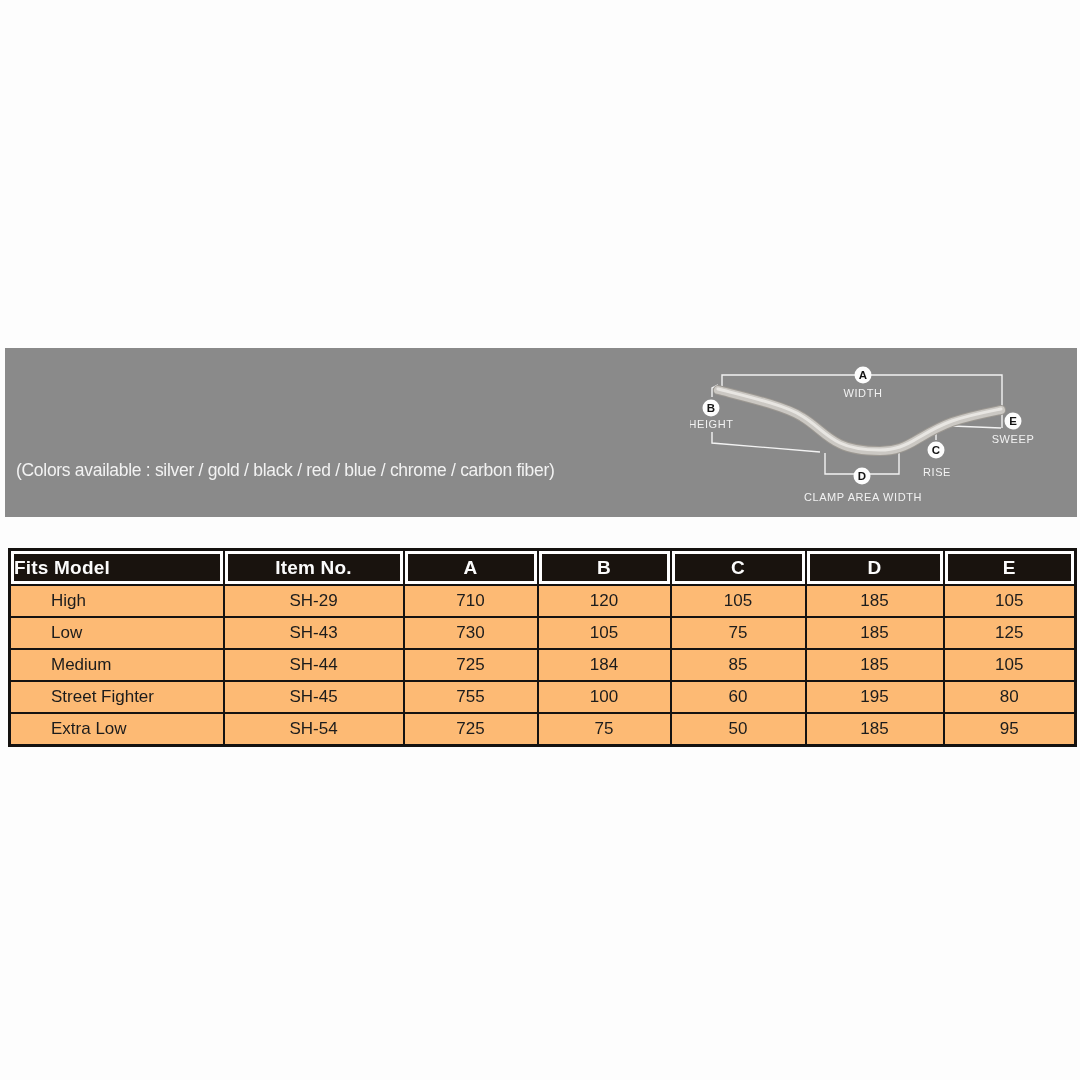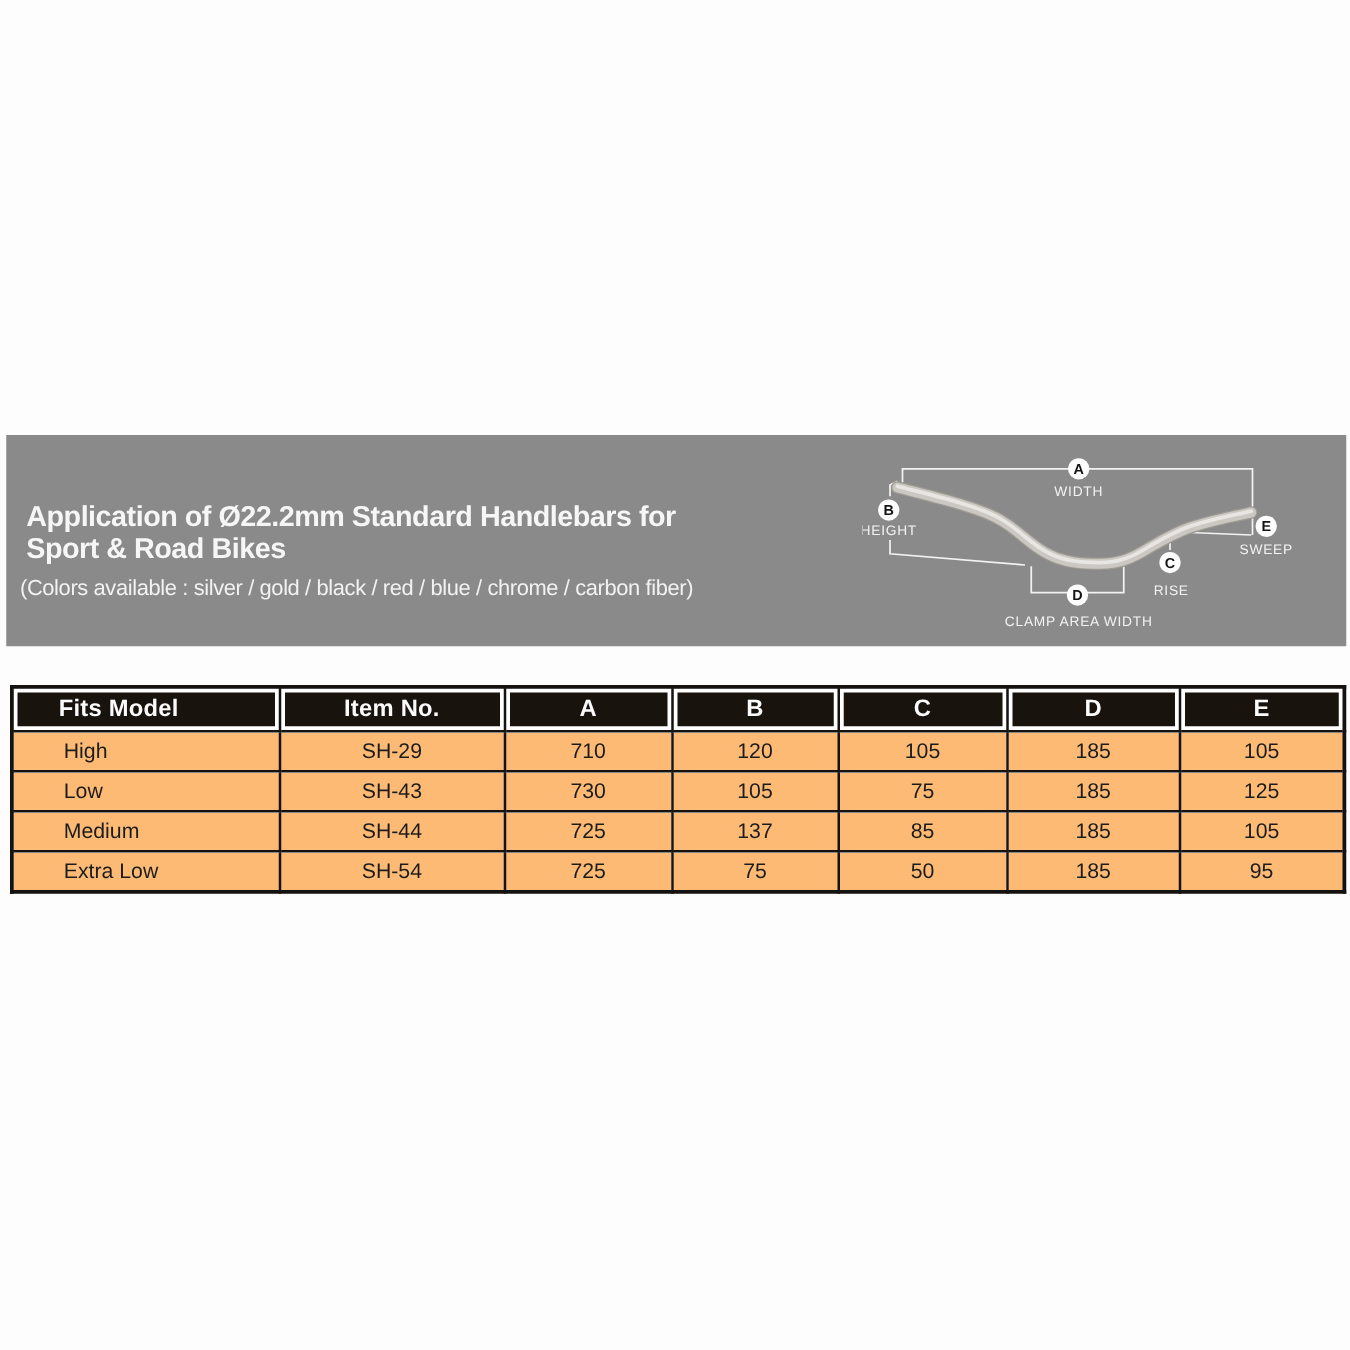--- a/index.html
+++ b/index.html
@@ -50,37 +50,33 @@
     border-collapse: collapse; table-layout: fixed;
     border: 3px solid #151210;
   }
   .spec-table th, .spec-table td { border: 2px solid #151210; overflow: hidden; }
   .spec-table th { background: #ffffff; padding: 3px; height: 27px; }
   .th-fill {
     background: #19130e; color: #fbfbfb;
     font-size: 19px; font-weight: bold; letter-spacing: 0.2px;
     height: 100%; display: flex; align-items: center; justify-content: center;
   }
-  th.c0 .th-fill { justify-content: flex-start; padding-left: 33px; }
+  th.c0 .th-fill { justify-content: flex-start; }
   .spec-table td {
     background: #fdba74; color: #1c1c1c;
     font-size: 17px; height: 28px; text-align: center;
   }
   .spec-table td.c0 { text-align: left; padding-left: 40px; }
 </style>
 </head>
 <body>
 
 <div class="page">
 
   <div class="banner">
-    <div class="banner-title">
-      <div>Application of Ø22.2mm Standard Handlebars for</div>
-      <div>Sport &amp; Road Bikes</div>
-    </div>
     <div class="banner-subtitle">(Colors available : silver / gold / black / red / blue / chrome / carbon fiber)</div>
 
     <svg class="diagram" width="385" height="158" viewBox="0 0 385 158">
 
       <polyline class="dim-line" points="32,31 32,20 312,20 312,73"></polyline>
       <polyline class="dim-line" points="28,30 22,33 22,42"></polyline>
       <polyline class="dim-line" points="22,77 22,88 130,97"></polyline>
       <polyline class="dim-line" points="135,98 135,119 209,119 209,98"></polyline>
       <line class="dim-line" x1="246" y1="79" x2="246" y2="85"></line>
       <line class="dim-line" x1="262" y1="71" x2="311" y2="73"></line>
@@ -174,24 +170,33 @@
         <td>730</td>
         <td>105</td>
         <td>75</td>
         <td>185</td>
         <td>125</td>
       </tr>
       <tr>
         <td class="c0">Medium</td>
         <td>SH-44</td>
         <td>725</td>
-        <td>137</td>
+        <td>184</td>
         <td>85</td>
         <td>185</td>
         <td>105</td>
+      </tr>
+      <tr>
+        <td class="c0">Street Fighter</td>
+        <td>SH-45</td>
+        <td>755</td>
+        <td>100</td>
+        <td>60</td>
+        <td>195</td>
+        <td>80</td>
       </tr>
       <tr>
         <td class="c0">Extra Low</td>
         <td>SH-54</td>
         <td>725</td>
         <td>75</td>
         <td>50</td>
         <td>185</td>
         <td>95</td>
       </tr>

